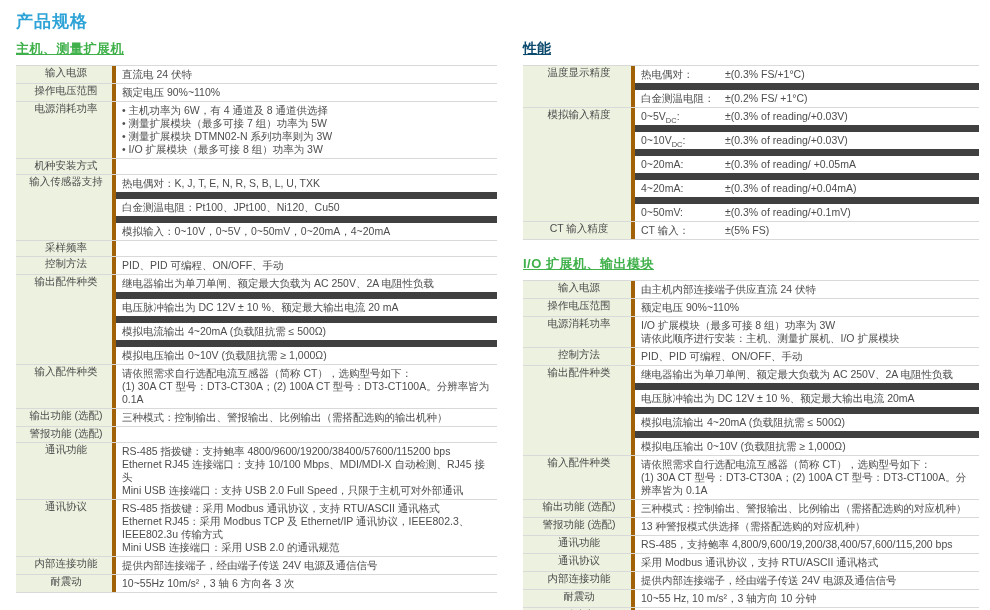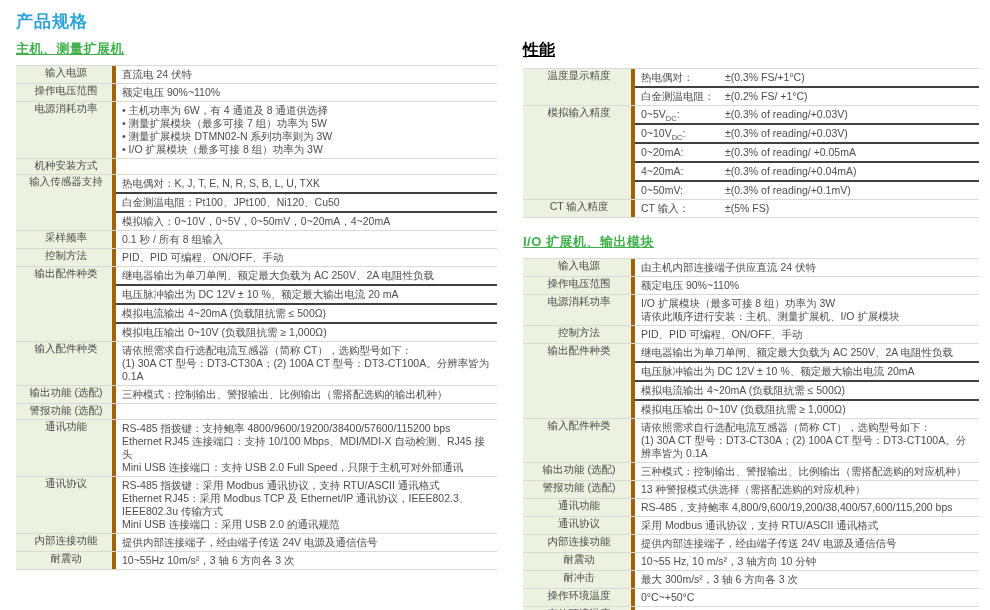--- a/index.html
+++ b/index.html
@@ -17,39 +17,39 @@
   }
   .col { position: absolute; top: 40px; }
   .col-left  { left: 16px;  width: 481px; }
   .col-right { left: 523px; width: 456px; }
   .section-title {
     margin: 0 0 7px 0;
     font-size: 13px; font-weight: bold; color: #3fb04a;
     letter-spacing: 0.5px;
     text-decoration: underline;
   }
-  .section-title.dark { color: #000000; font-size: 16px; letter-spacing: 0; }
+  .section-title.dark { color: #0c4a6e; font-size: 14px; letter-spacing: 0; }
   .section-title.io { margin-top: 15px; }
   .spec-table {
     width: 100%;
     border-top: 1px solid #d9d9d9;
     font-size: 10.5px; line-height: 13px;
   }
   .table-row { display: flex; border-bottom: 1px solid #d9d9d9; align-items: stretch; }
   .cell-label {
     flex: 0 0 84px;
     background: #edf2e0;
     padding: 0 4px 2px 8px;
     border-right: 4px solid #a16207;
     text-align: center;
   }
   .t-right .cell-label { flex: 0 0 96px; }
   .cell-value { flex: 1; min-width: 0; }
   .cell-value .lines { padding: 2px 6px; white-space: pre-line; }
-  .subcell { padding: 2px 6px; border-top: 2px solid #404040; }
+  .subcell { padding: 2px 6px; border-top: 7px solid #404040; }
   .subcell:first-child { border-top: none; }
   .pair-name { display: inline-block; min-width: 84px; }
   sub { font-size: 7.5px; line-height: 0; }
 </style>
 </head>
 <body>
 
 <div class="page">
   <h1 class="page-title">产品规格</h1>
 
@@ -83,23 +83,20 @@
         <div class="table-row">
           <div class="cell-label">输入传感器支持</div>
           <div class="cell-value">
             <div class="subcell">热电偶对：K, J, T, E, N, R, S, B, L, U, TXK</div>
             <div class="subcell">白金测温电阻：Pt100、JPt100、Ni120、Cu50</div>
             <div class="subcell">模拟输入：0~10V，0~5V，0~50mV，0~20mA，4~20mA</div>
           </div>
         </div>
         <div class="table-row">
           <div class="cell-label">采样频率</div>
-          <div class="cell-value">
-            <div class="lines">0.1 秒 / 所有 8 组输入</div>
-          </div>
         </div>
         <div class="table-row">
           <div class="cell-label">控制方法</div>
           <div class="cell-value">
             <div class="lines">PID、PID 可编程、ON/OFF、手动</div>
           </div>
         </div>
         <div class="table-row">
           <div class="cell-label">输出配件种类</div>
           <div class="cell-value">

